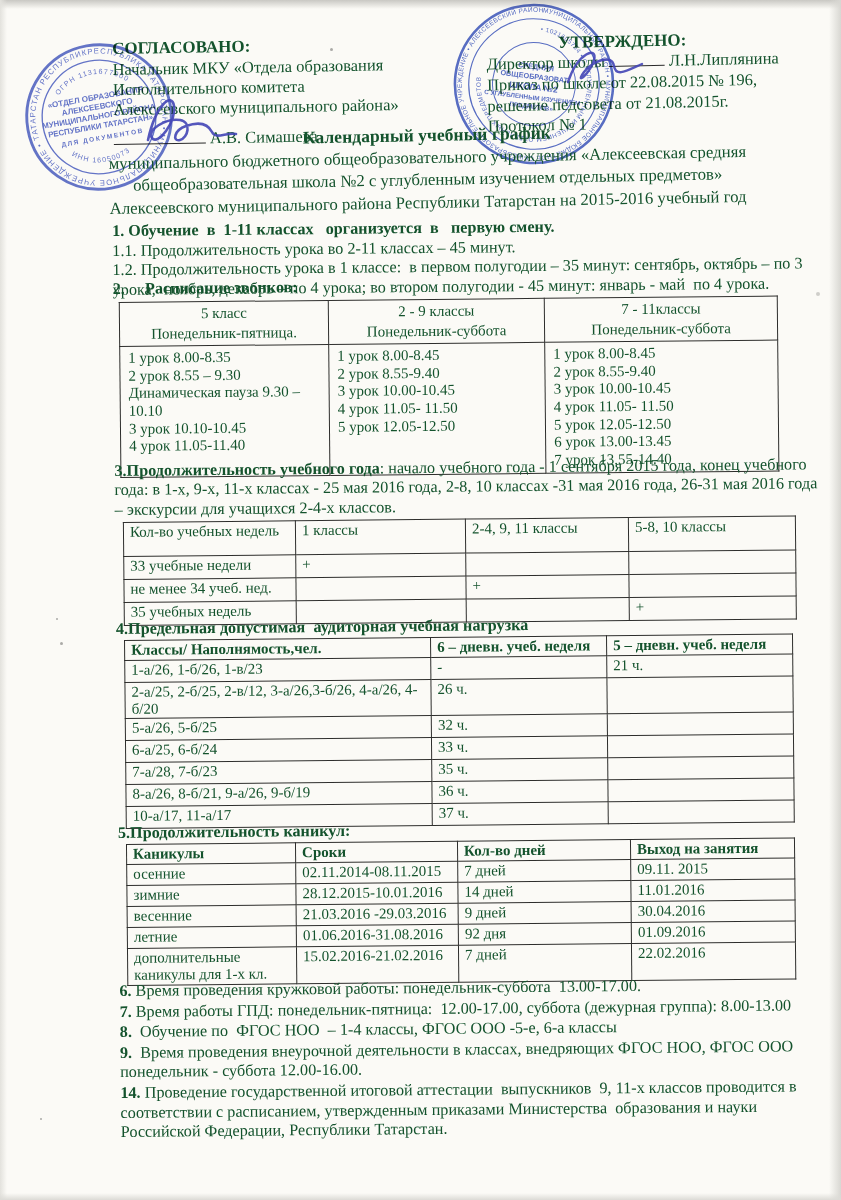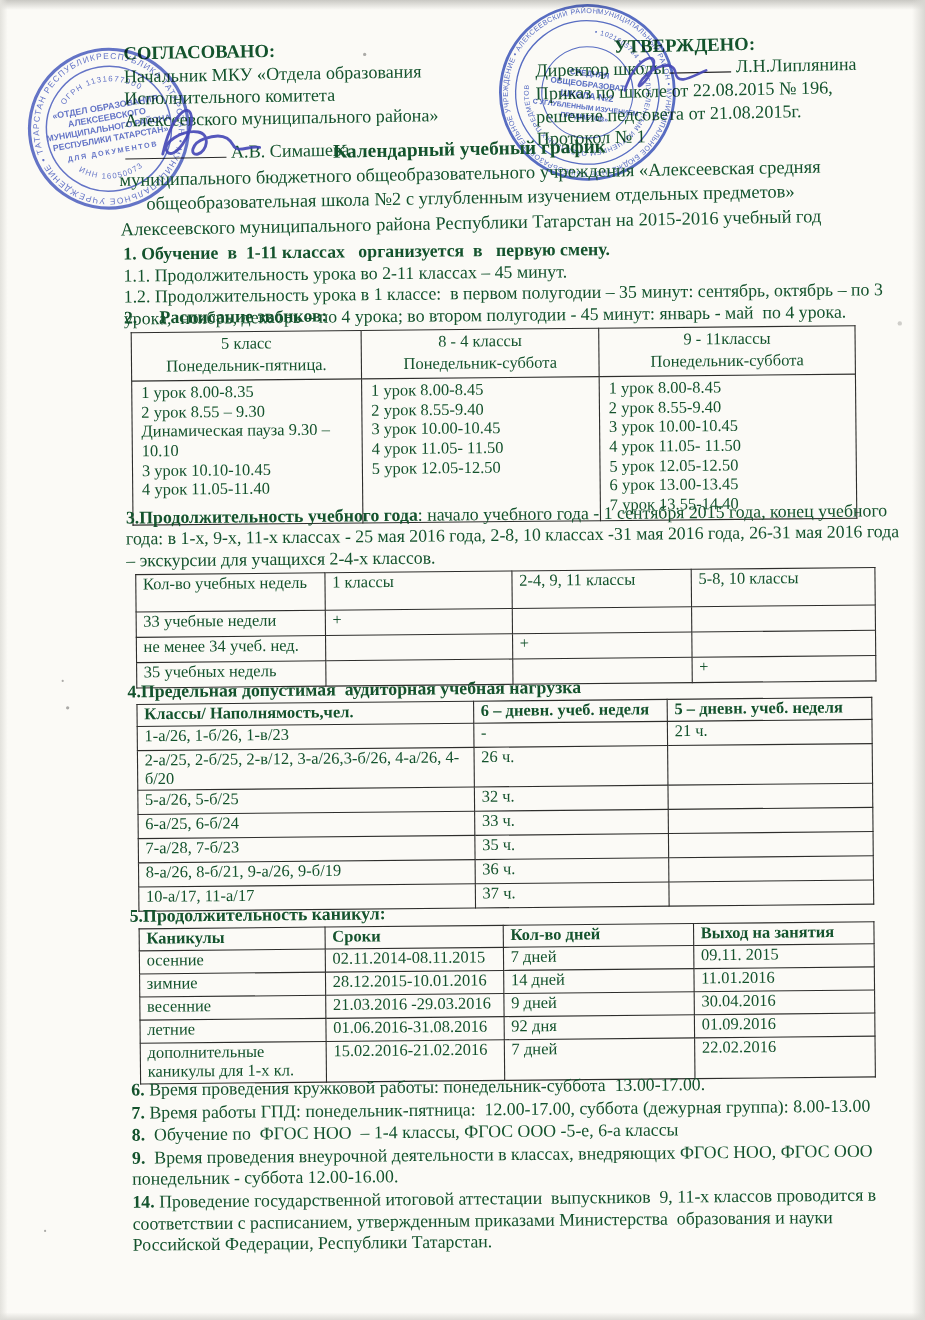--- a/index.html
+++ b/index.html
@@ -189,25 +189,25 @@
           <col style="width:216px">
           <col style="width:233px">
         </colgroup>
       <tbody>
           <tr>
         <th>
           <span>5 класс</span><br>
           <span>Понедельник-пятница.</span>
         </th>
         <th>
-          <span>8 - 4 классы</span><br>
+          <span>2 - 9 классы</span><br>
           <span>Понедельник-суббота</span>
         </th>
         <th>
-          <span>9 - 11классы</span><br>
+          <span>7 - 11классы</span><br>
           <span>Понедельник-суббота</span>
         </th>
       </tr>
       <tr>
         <td class="pre">1 урок 8.00-8.35
 2 урок 8.55 – 9.30
 Динамическая пауза 9.30 –
 10.10
 3 урок 10.10-10.45
 4 урок 11.05-11.40</td>

